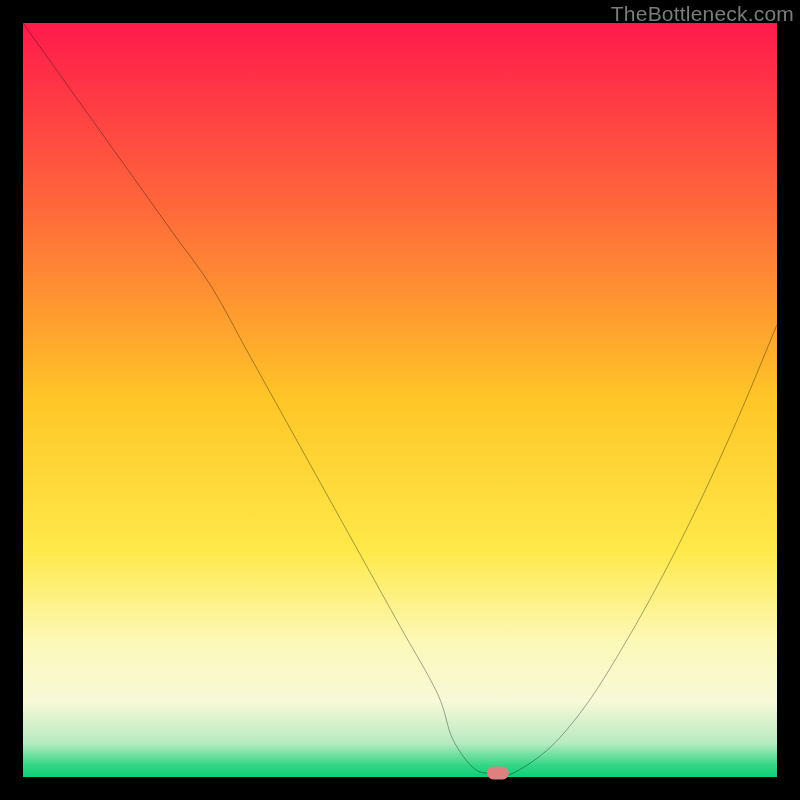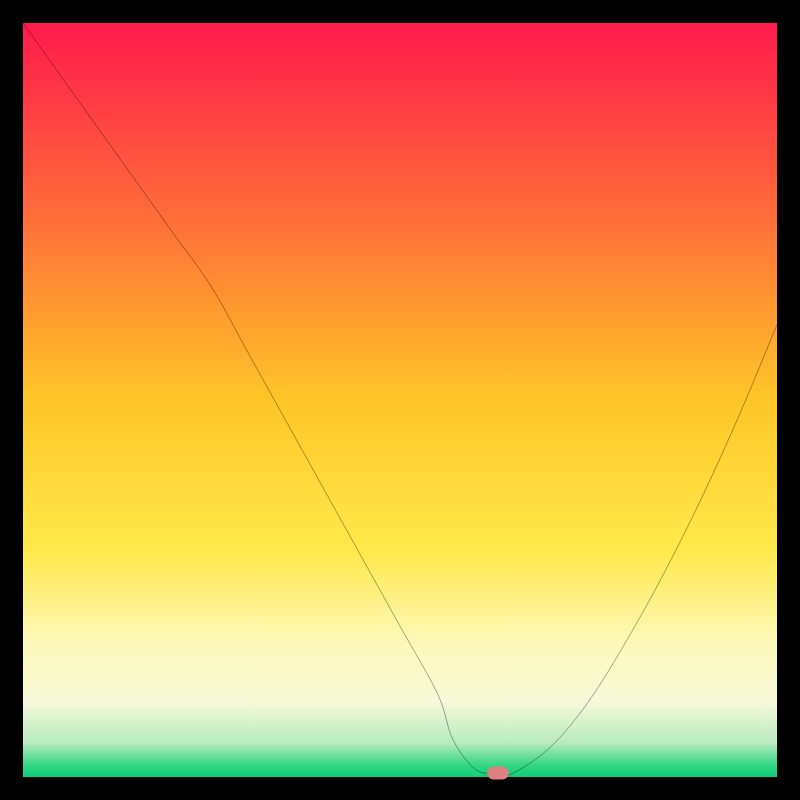--- a/index.html
+++ b/index.html
@@ -77,14 +77,15 @@
     </svg>
 
     <svg class="curve-svg" viewBox="0 0 100 100" preserveAspectRatio="none">
       <path id="curve-path" d="M 0 0 C 0.8333333333333334 1.1666666666666667, 3.333333333333333 4.666666666666666, 5 7 C 6.666666666666667 9.333333333333334, 8.333333333333334 11.666666666666666, 10 14 C 11.666666666666666 16.333333333333332, 13.333333333333334 18.666666666666668, 15 21 C 16.666666666666668 23.333333333333332, 18.333333333333332 25.666666666666668, 20 28 C 21.666666666666668 30.333333333333332, 23.333333333333332 32.333333333333336, 25 35 C 26.666666666666668 37.666666666666664, 28.333333333333332 41, 30 44 C 31.666666666666668 47, 33.333333333333336 50, 35 53 C 36.666666666666664 56, 38.333333333333336 59, 40 62 C 41.666666666666664 65, 43.333333333333336 68, 45 71 C 46.666666666666664 74, 48.333333333333336 77, 50 80 C 51.666666666666664 83, 53.833333333333336 86.5, 55 89 C 56.166666666666664 91.5, 56.166666666666664 93.33333333333333, 57 95 C 57.833333333333336 96.66666666666667, 59 98.25, 60 99 C 61 99.75, 62.166666666666664 99.41666666666667, 63 99.5 C 63.833333333333336 99.58333333333333, 63.833333333333336 100.08333333333333, 65 99.5 C 66.16666666666667 98.91666666666667, 68.33333333333333 97.58333333333333, 70 96 C 71.66666666666667 94.41666666666667, 73.33333333333333 92.33333333333333, 75 90 C 76.66666666666667 87.66666666666667, 78.33333333333333 84.83333333333333, 80 82 C 81.66666666666667 79.16666666666667, 83.33333333333333 76.16666666666667, 85 73 C 86.66666666666667 69.83333333333333, 88.33333333333333 66.5, 90 63 C 91.66666666666667 59.5, 93.33333333333333 55.833333333333336, 95 52 C 96.66666666666667 48.166666666666664, 99.16666666666667 42, 100 40" fill="none" stroke="#000" stroke-width="0.35" vector-effect="non-scaling-stroke"></path>
     </svg>
 
     <div class="marker" id="marker" style="left: 63%; top: 99.5%;"></div>
 
   </div>
 
+  <div class="watermark">TheBottleneck.com</div>
 
 </div>
 
 </body></html>

